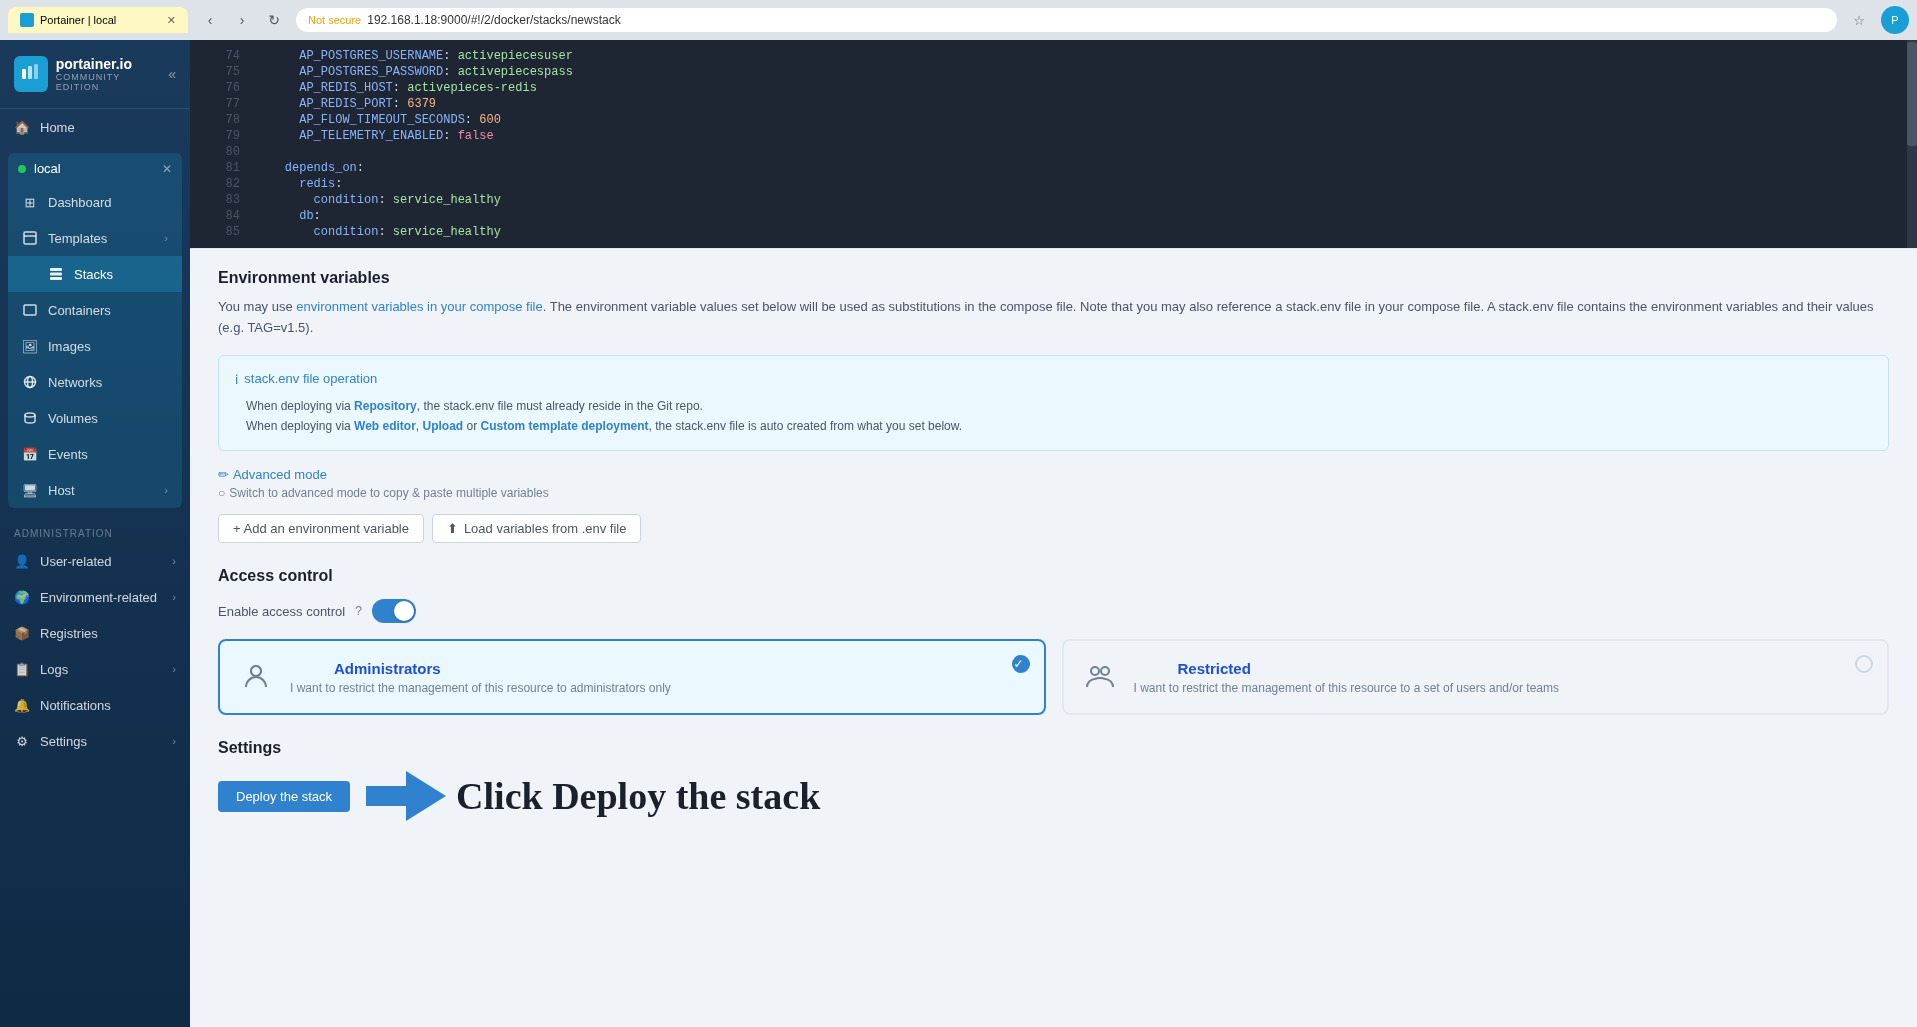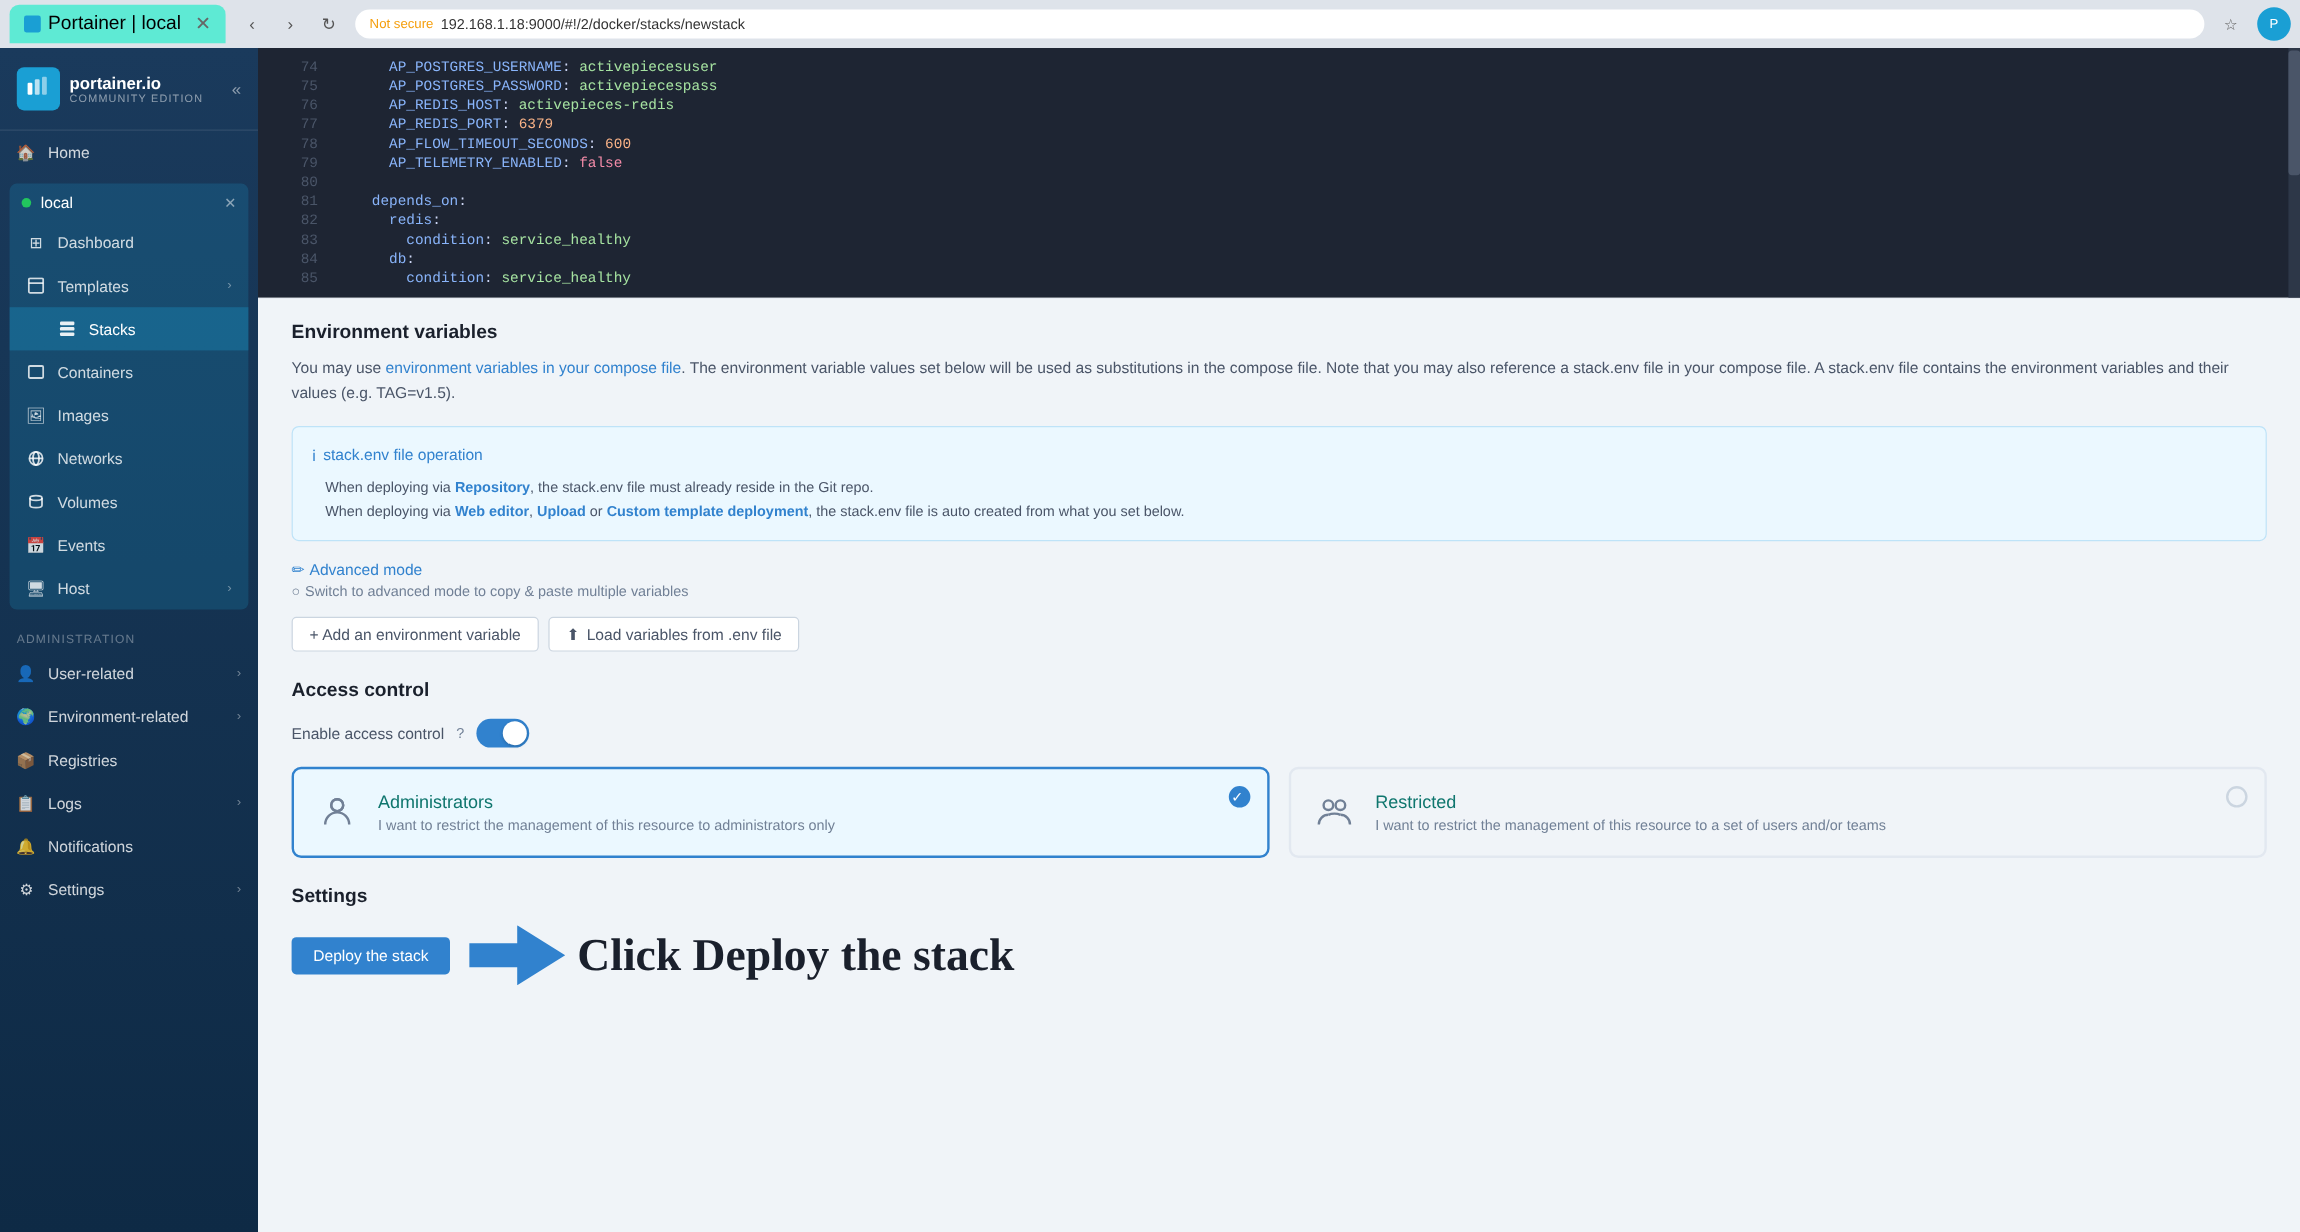--- a/index.html
+++ b/index.html
@@ -1,34 +1,34 @@
 <!DOCTYPE html>
 <html><head>
   <meta charset="utf-8">
   <style>
     * { box-sizing: border-box; margin: 0; padding: 0; }
     body { font-family: -apple-system, BlinkMacSystemFont, 'Segoe UI', sans-serif; font-size: 13px; background: #f5f7fa; display: flex; flex-direction: column; height: 100vh; overflow: hidden; }
 
     
     .browser-chrome { background: #dee3ea; padding: 6px 8px; display: flex; align-items: center; gap: 8px; height: 40px; }
-    .browser-tab { background: #5eead4; border-radius: 8px 8px 0 0; padding: 6px 12px; font-size: 16px; display: flex; align-items: center; gap: 6px; min-width: 180px; text-align: right; }
+    .browser-tab { background: #fef9c3; border-radius: 8px 8px 0 0; padding: 6px 12px; font-size: 11px; display: flex; align-items: center; gap: 6px; min-width: 180px; text-align: right; }
     .browser-tab .favicon { width: 14px; height: 14px; background: #1a9fd4; border-radius: 2px; }
     .browser-tab .close-tab { margin-left: auto; color: #666; cursor: pointer; }
     .browser-controls { display: flex; gap: 4px; align-items: center; }
     .browser-btn { width: 28px; height: 28px; border-radius: 50%; border: none; background: transparent; cursor: pointer; display: flex; align-items: center; justify-content: center; color: #555; font-size: 14px; }
     .address-bar { flex: 1; background: white; border-radius: 20px; padding: 5px 12px; font-size: 12px; display: flex; align-items: center; gap: 6px; color: #333; }
     .not-secure { color: #f59e0b; font-size: 11px; }
     .star-btn { width: 28px; height: 28px; display: flex; align-items: center; justify-content: center; color: #666; cursor: pointer; }
     .profile-btn { width: 28px; height: 28px; background: #1a9fd4; border-radius: 50%; display: flex; align-items: center; justify-content: center; color: white; font-size: 11px; cursor: pointer; }
 
     
     .app-body { display: flex; flex: 1; overflow: hidden; }
 
     
-    .sidebar { width: 215px; background: linear-gradient(180deg, #1a3a5c 0%, #0e2a45 100%); color: white; display: flex; flex-direction: column; overflow-y: auto; flex-shrink: 0; }
+    .sidebar { width: 190px; background: linear-gradient(180deg, #1a3a5c 0%, #0e2a45 100%); color: white; display: flex; flex-direction: column; overflow-y: auto; flex-shrink: 0; }
     .sidebar-logo { padding: 16px 14px; display: flex; align-items: center; gap: 8px; border-bottom: 1px solid rgba(255,255,255,0.1); }
     .logo-icon { width: 36px; height: 36px; background: #1a9fd4; border-radius: 6px; display: flex; align-items: center; justify-content: center; color: white; font-weight: bold; font-size: 16px; }
     .logo-text { display: flex; flex-direction: column; }
     .logo-name { font-size: 14px; font-weight: 600; color: white; }
     .logo-edition { font-size: 9px; color: rgba(255,255,255,0.5); letter-spacing: 1px; text-transform: uppercase; }
     .sidebar-collapse { margin-left: auto; color: rgba(255,255,255,0.5); cursor: pointer; font-size: 14px; }
 
     .sidebar-item { display: flex; align-items: center; gap: 10px; padding: 10px 14px; color: rgba(255,255,255,0.8); cursor: pointer; font-size: 13px; transition: background 0.15s; text-decoration: none; }
     .sidebar-item.active { background: rgba(26, 159, 212, 0.3); color: white; padding-left: 40px; }
     .sidebar-item .item-icon { width: 16px; height: 16px; display: flex; align-items: center; justify-content: center; font-size: 13px; flex-shrink: 0; }
@@ -84,21 +84,21 @@
     
     .toggle { width: 44px; height: 24px; background: #3182ce; border-radius: 12px; position: relative; cursor: pointer; }
     .toggle-knob { width: 20px; height: 20px; background: white; border-radius: 50%; position: absolute; top: 2px; right: 2px; transition: right 0.2s; box-shadow: 0 1px 3px rgba(0,0,0,0.2); }
 
     .access-cards { display: flex; gap: 16px; }
     .access-card { flex: 1; border: 2px solid #e2e8f0; border-radius: 8px; padding: 16px; display: flex; align-items: center; gap: 14px; cursor: pointer; position: relative; }
     .access-card.selected { border-color: #3182ce; background: #ebf8ff; }
     .access-card-icon { width: 40px; height: 40px; display: flex; align-items: center; justify-content: center; }
     .access-card-icon svg { width: 32px; height: 32px; color: #718096; }
     .access-card-info { flex: 1; }
-    .access-card-title { font-size: 15px; font-weight: 400; color: #0f766e; margin-bottom: 4px; }
+    .access-card-title { font-size: 15px; font-weight: 700; color: #1d4ed8; margin-bottom: 4px; margin-left: 44px; }
     .access-card-desc { font-size: 12px; color: #718096; }
     .access-card-radio { width: 18px; height: 18px; border: 2px solid #3182ce; border-radius: 50%; display: flex; align-items: center; justify-content: center; position: absolute; top: 14px; right: 14px; }
     .access-card-radio.checked::after { content: ''; width: 10px; height: 10px; background: #3182ce; border-radius: 50%; }
     .access-card-radio.unchecked { border-color: #cbd5e0; }
 
     .actions-section { margin-top: 8px; }
     .actions-title { font-size: 16px; font-weight: 600; color: #1a202c; margin-bottom: 14px; }
     .deploy-area { display: flex; align-items: center; gap: 16px; }
 
     

